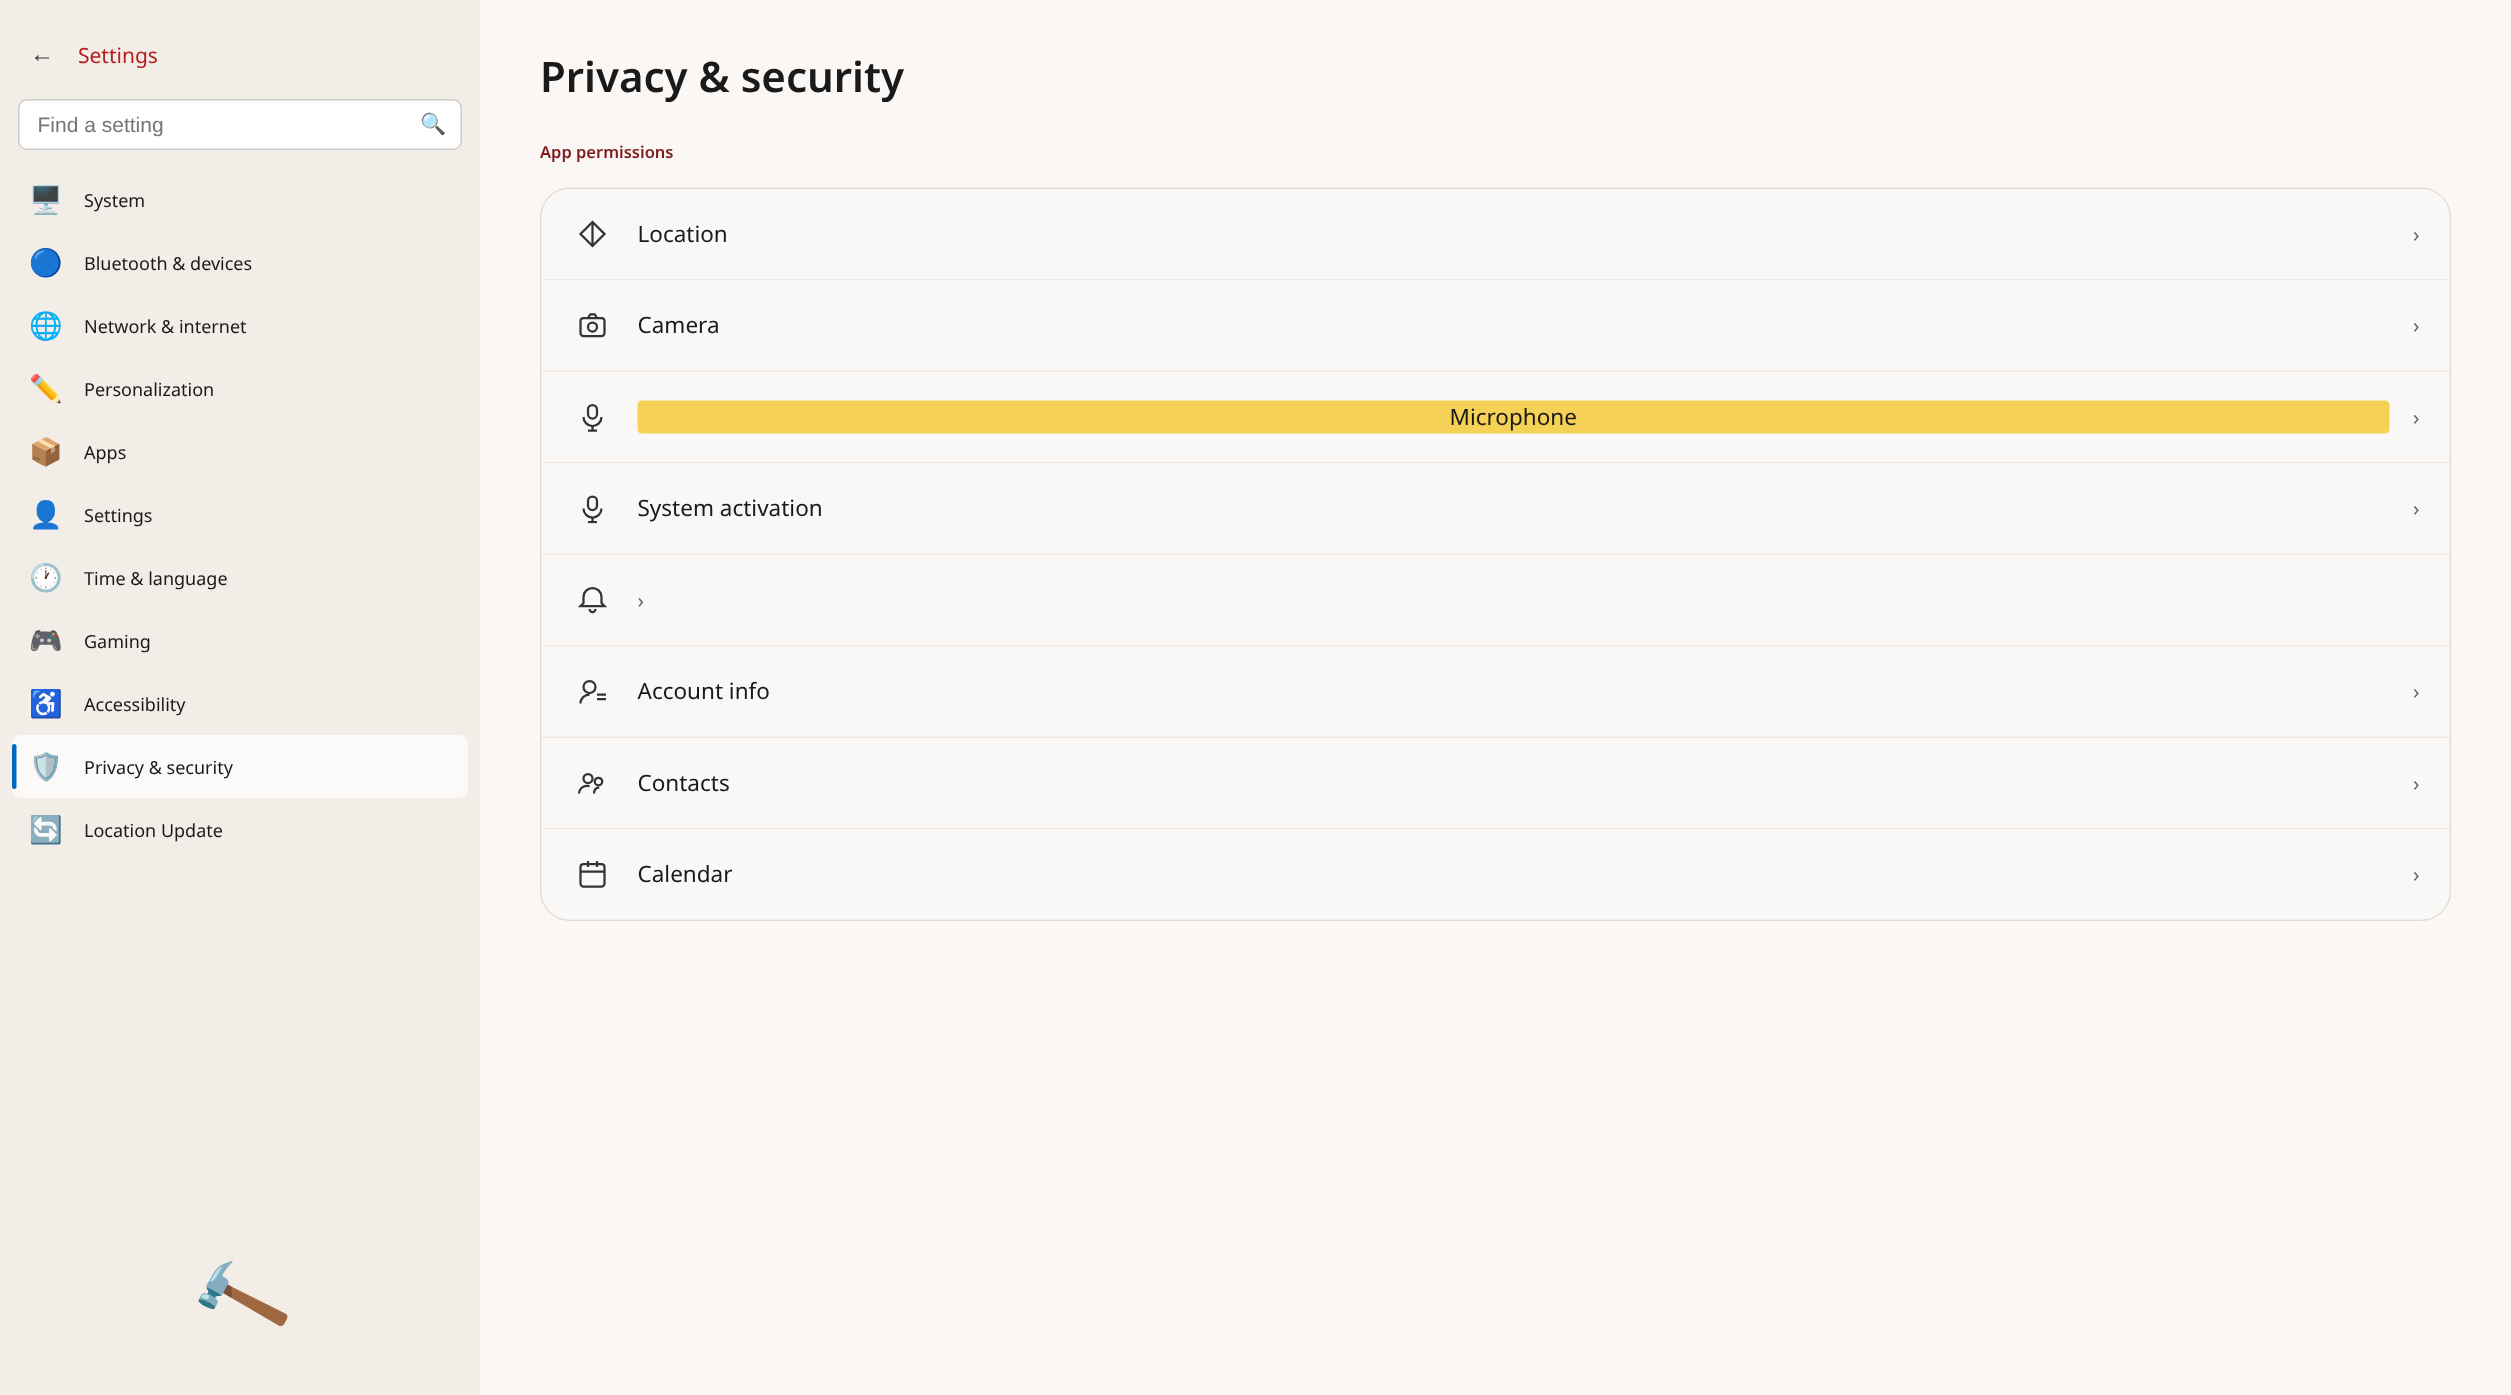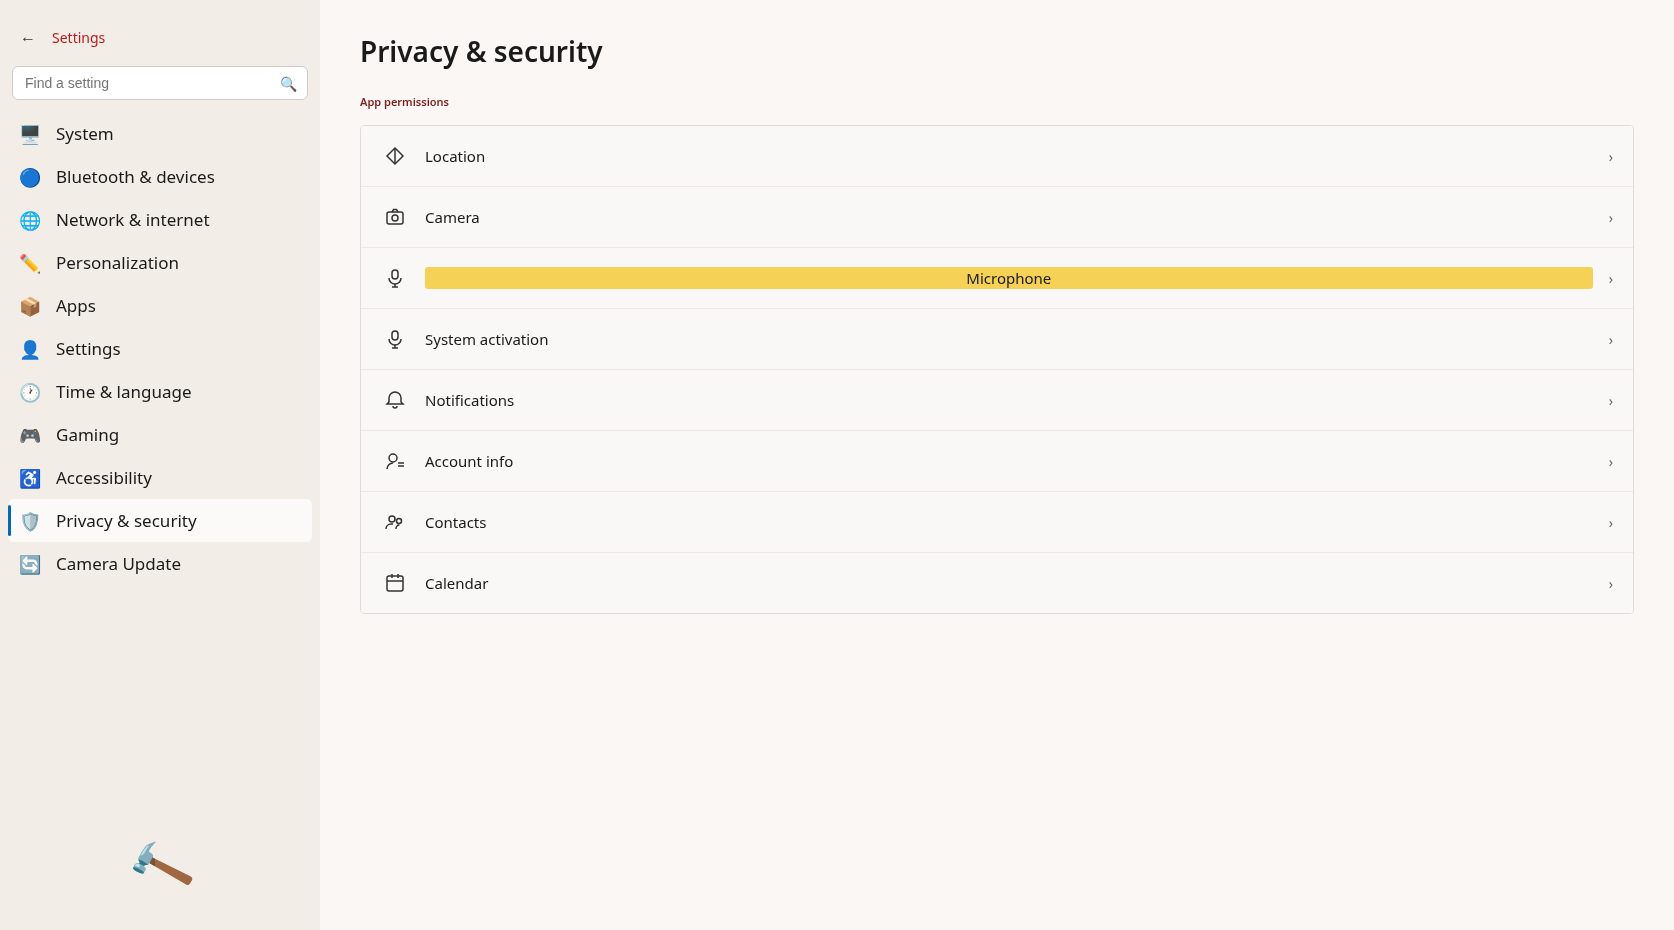--- a/index.html
+++ b/index.html
@@ -141,21 +141,21 @@
     .nav-icon {
       width: 22px;
       height: 22px;
       display: flex;
       align-items: center;
       justify-content: center;
       font-size: 18px;
       flex-shrink: 0;
     }
 
-    .nav-label { font-size: 17px; }
+    .nav-label { font-size: 12px; }
 
     
     .sidebar-bottom {
       margin-top: auto;
       padding: 16px;
       display: flex;
       justify-content: center;
     }
     .hammer-icon {
       font-size: 48px;
@@ -180,21 +180,21 @@
     .section-label {
       font-size: 11px;
       font-weight: 600;
       color: #7f1d1d;
       margin-bottom: 8px;
       padding: 0 0 8px 0;
     }
 
     .settings-list {
       background: #fff;
-      border-radius: 4px;
+      border-radius: 20px;
       overflow: hidden;
       border: 1px solid #e0dbd6;
     }
 
     .settings-item {
       display: flex;
       align-items: center;
       gap: 16px;
       padding: 16px 20px;
       border-bottom: 1px solid #ede8e3;
@@ -287,21 +287,21 @@
       <li class="nav-item">
     <span class="nav-icon">♿</span>
     <span class="nav-label">Accessibility</span>
   </li>
       <li class="nav-item active">
     <span class="nav-icon">🛡️</span>
     <span class="nav-label">Privacy &amp; security</span>
   </li>
       <li class="nav-item">
     <span class="nav-icon">🔄</span>
-    <span class="nav-label">Camera Update</span>
+    <span class="nav-label">Location Update</span>
   </li>
     </ul>
 
   <div class="sidebar-bottom">
     <div class="hammer-icon">🔨</div>
   </div>
 </aside>
 
 <main class="main">
   <h1 class="page-title">Privacy &amp; security</h1>
@@ -354,21 +354,20 @@
     <span class="settings-item-text">System activation</span>
     <span class="settings-item-chevron">›</span>
   </div>
       <div class="settings-item">
     <span class="settings-item-icon">
           <svg width="20" height="20" viewBox="0 0 20 20" fill="none" stroke="#333" stroke-width="1.5">
             <path d="M10 2a6 6 0 016 6v4l2 2H2l2-2V8a6 6 0 016-6z"></path>
             <path d="M8 16c0 1.1.9 2 2 2s2-.9 2-2"></path>
           </svg>
         </span>
-    <span class="settings-item-text">Notifications</span>
     <span class="settings-item-chevron">›</span>
   </div>
       <div class="settings-item">
     <span class="settings-item-icon">
           <svg width="20" height="20" viewBox="0 0 20 20" fill="none" stroke="#333" stroke-width="1.5">
             <circle cx="8" cy="7" r="4"></circle>
             <path d="M2 18c0-3.3 2.7-6 6-6"></path>
             <line x1="13" y1="12" x2="19" y2="12"></line>
             <line x1="13" y1="15" x2="19" y2="15"></line>
           </svg>

